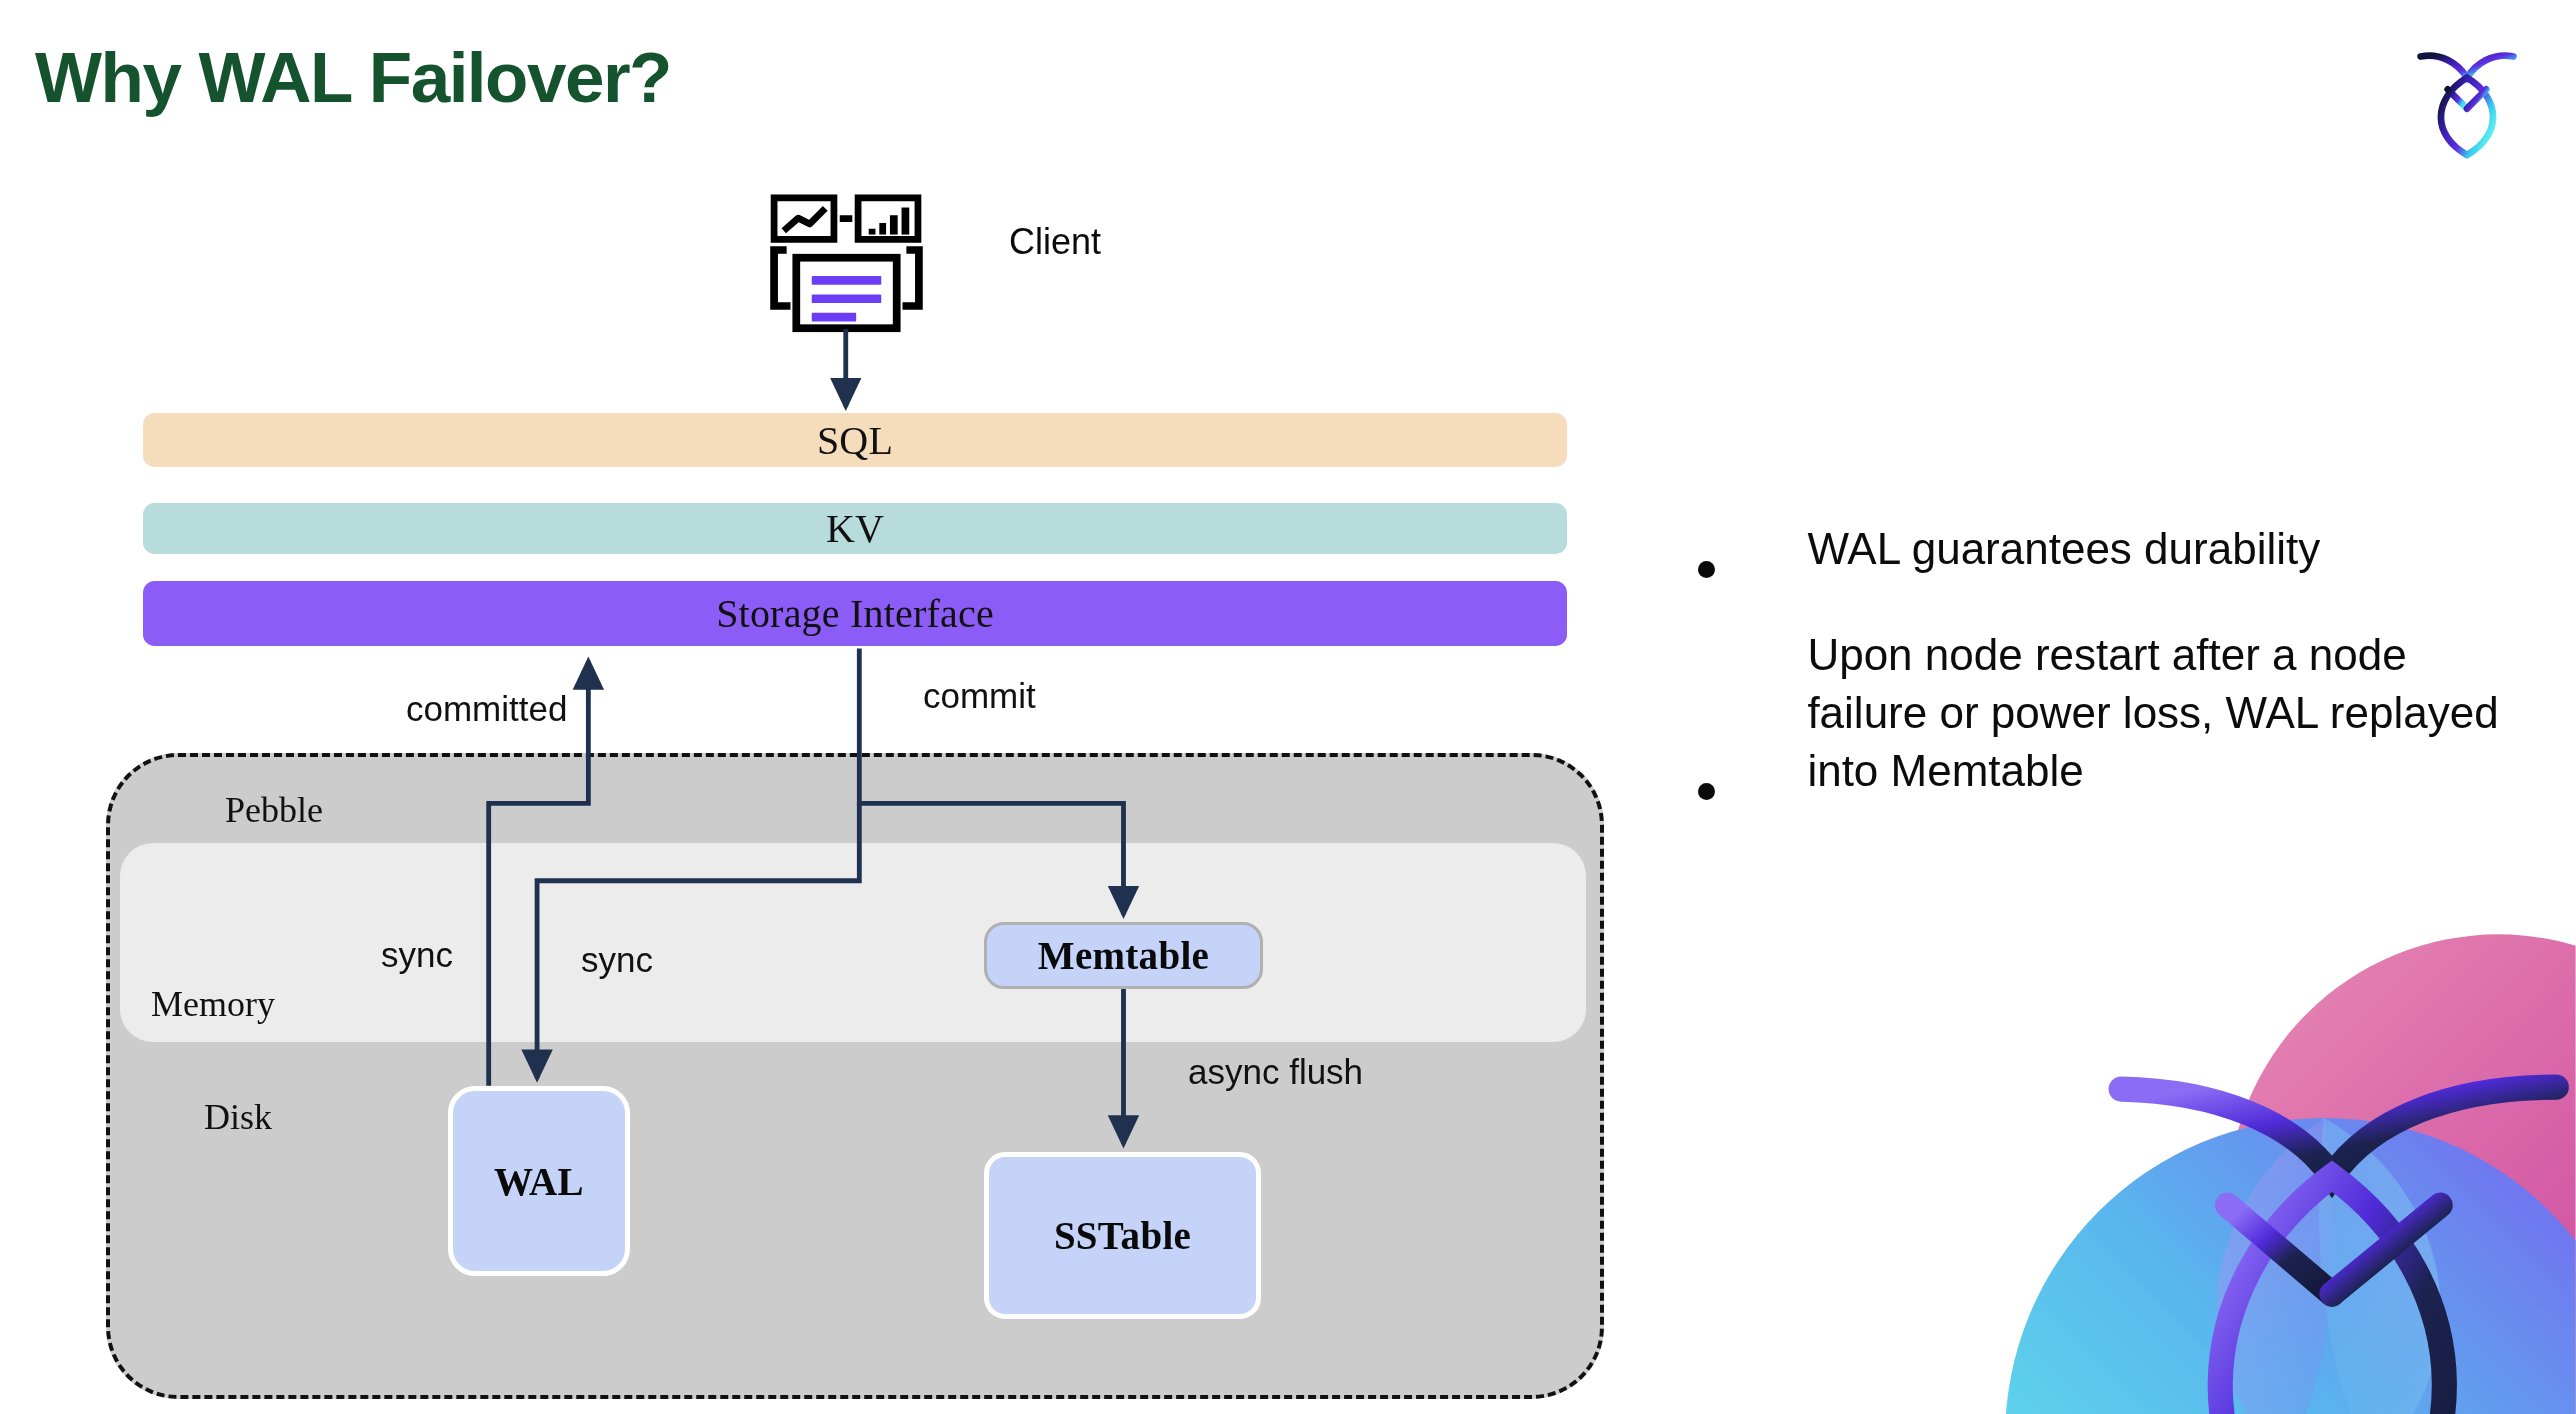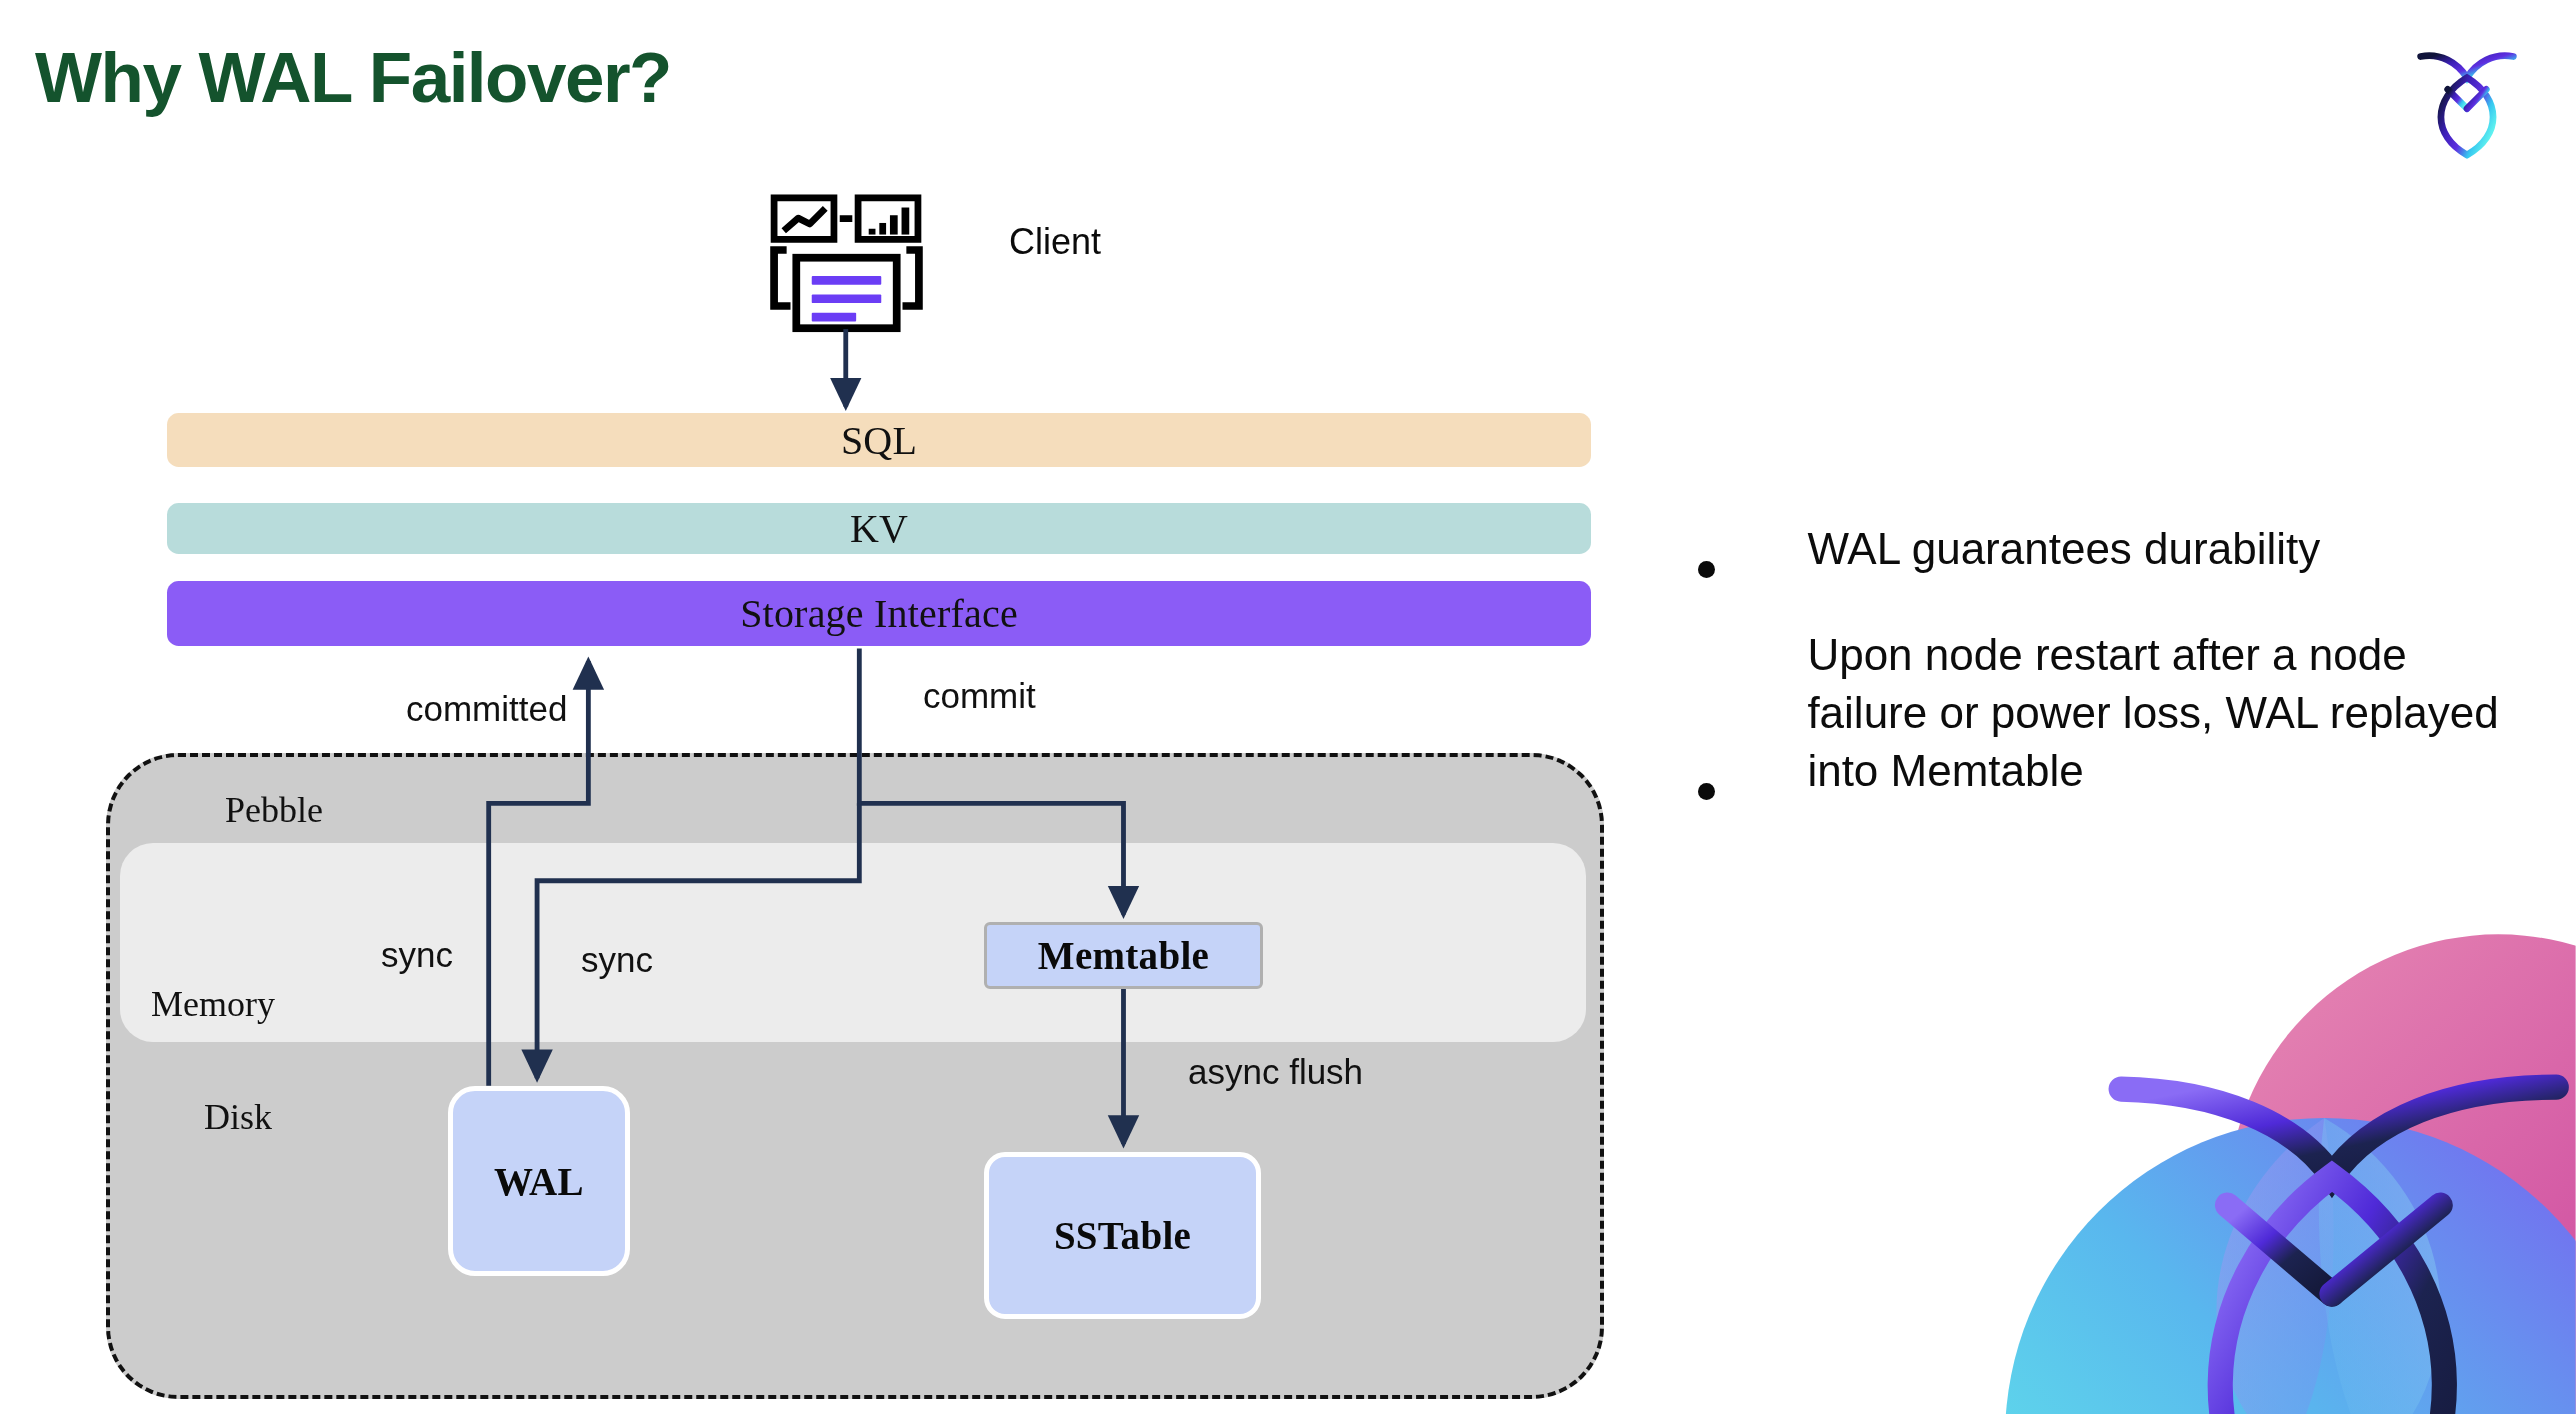--- a/index.html
+++ b/index.html
@@ -24,21 +24,21 @@
   
   #client-icon{position:absolute;left:769px;top:194px;width:155px;height:140px;}
   #client-label{
     position:absolute;left:1009px;top:221px;
     font-size:36px;color:#0b0b0b;font-family:"Liberation Sans",sans-serif;
   }
 
   
   .layerbar{
     position:absolute;left:143px;width:1424px;border-radius:11.6px;
-    display:flex;align-items:center;justify-content:center;margin-left:24px;
+    display:flex;align-items:center;justify-content:center;
   }
   .layerbar span{
     font-family:"Liberation Serif", serif;
     font-size:40px;color:#111;letter-spacing:0.2px;
   }
   #bar-sql{top:413px;height:54px;background:#f5ddbc;}
   #bar-kv{top:503px;height:51px;background:#b8dcdb;}
   #bar-storage{top:581px;height:65px;background:#8b5cf6;}
 
   
@@ -63,21 +63,21 @@
   .node{
     position:absolute;display:flex;align-items:center;justify-content:center;
     background:#c5d3f8;box-sizing:border-box;
   }
   .node span{
     font-family:"Liberation Serif", serif;font-weight:bold;
     font-size:39px;color:#0a0a0a;letter-spacing:0.3px;
   }
   #node-memtable{
     left:984px;top:922px;width:279px;height:67px;
-    border:3.9px solid #b0b0b0;border-radius:6px;
+    border:3.9px solid #b0b0b0;border-radius:20px;
   }
   #node-wal{
     left:448px;top:1086px;width:182px;height:190px;
     border:5.8px solid #ffffff;border-radius:27px;
   }
   #node-sstable{
     left:984px;top:1152px;width:277px;height:167px;
     border:5.8px solid #ffffff;border-radius:21px;
   }
 

